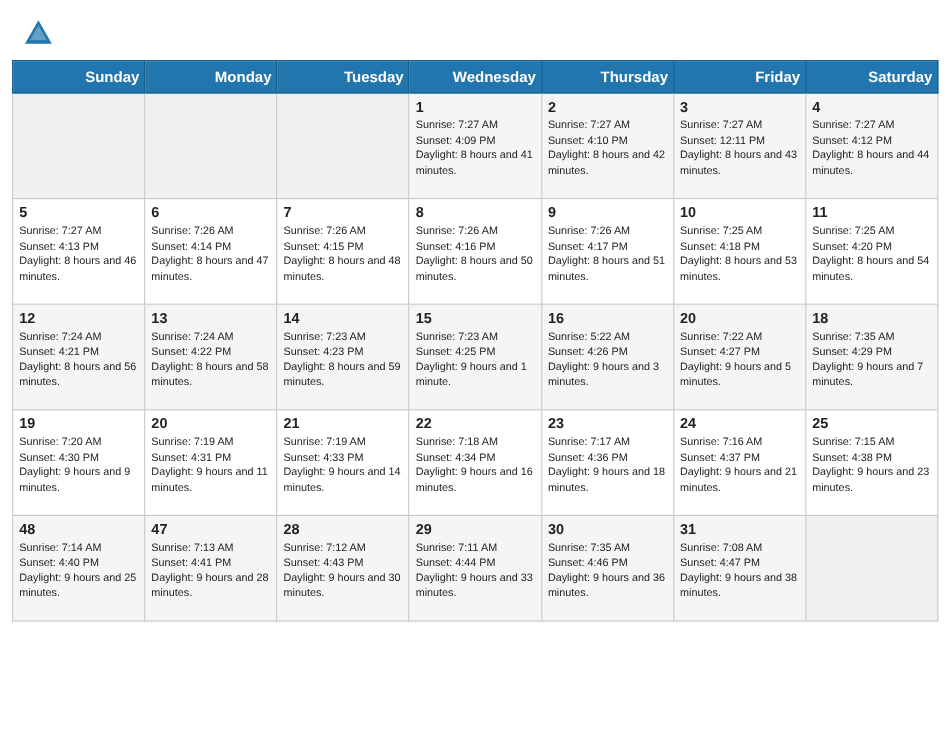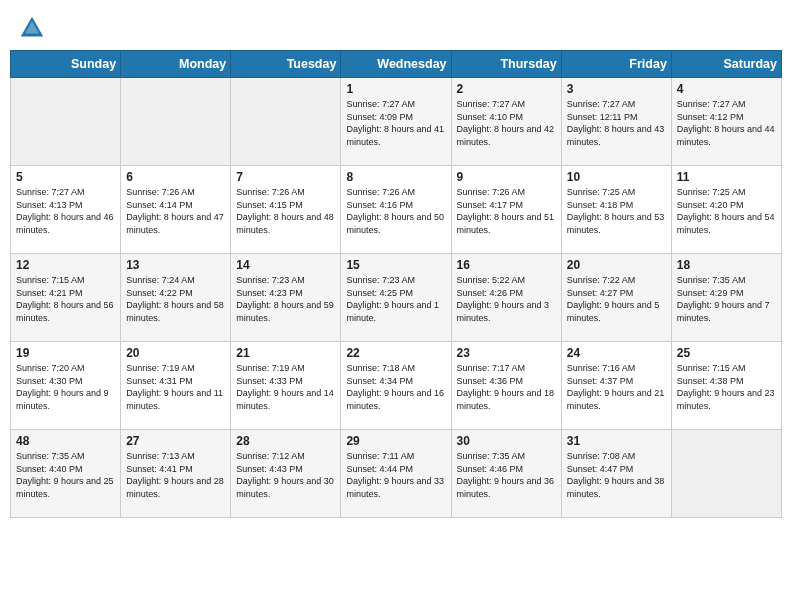--- a/index.html
+++ b/index.html
@@ -212,21 +212,21 @@
             <td>
               <span class="day-number">11</span>
               <div class="day-info">Sunrise: 7:25 AM
 Sunset: 4:20 PM
 Daylight: 8 hours and 54 minutes.</div>
             </td>
           </tr>
           <tr>
             <td>
               <span class="day-number">12</span>
-              <div class="day-info">Sunrise: 7:15 AM
+              <div class="day-info">Sunrise: 7:24 AM
 Sunset: 4:21 PM
 Daylight: 8 hours and 56 minutes.</div>
             </td>
             <td>
               <span class="day-number">13</span>
               <div class="day-info">Sunrise: 7:24 AM
 Sunset: 4:22 PM
 Daylight: 8 hours and 58 minutes.</div>
             </td>
             <td>
@@ -300,26 +300,26 @@
             <td>
               <span class="day-number">25</span>
               <div class="day-info">Sunrise: 7:15 AM
 Sunset: 4:38 PM
 Daylight: 9 hours and 23 minutes.</div>
             </td>
           </tr>
           <tr>
             <td>
               <span class="day-number">48</span>
-              <div class="day-info">Sunrise: 7:35 AM
+              <div class="day-info">Sunrise: 7:14 AM
 Sunset: 4:40 PM
 Daylight: 9 hours and 25 minutes.</div>
             </td>
             <td>
-              <span class="day-number">27</span>
+              <span class="day-number">47</span>
               <div class="day-info">Sunrise: 7:13 AM
 Sunset: 4:41 PM
 Daylight: 9 hours and 28 minutes.</div>
             </td>
             <td>
               <span class="day-number">28</span>
               <div class="day-info">Sunrise: 7:12 AM
 Sunset: 4:43 PM
 Daylight: 9 hours and 30 minutes.</div>
             </td>

